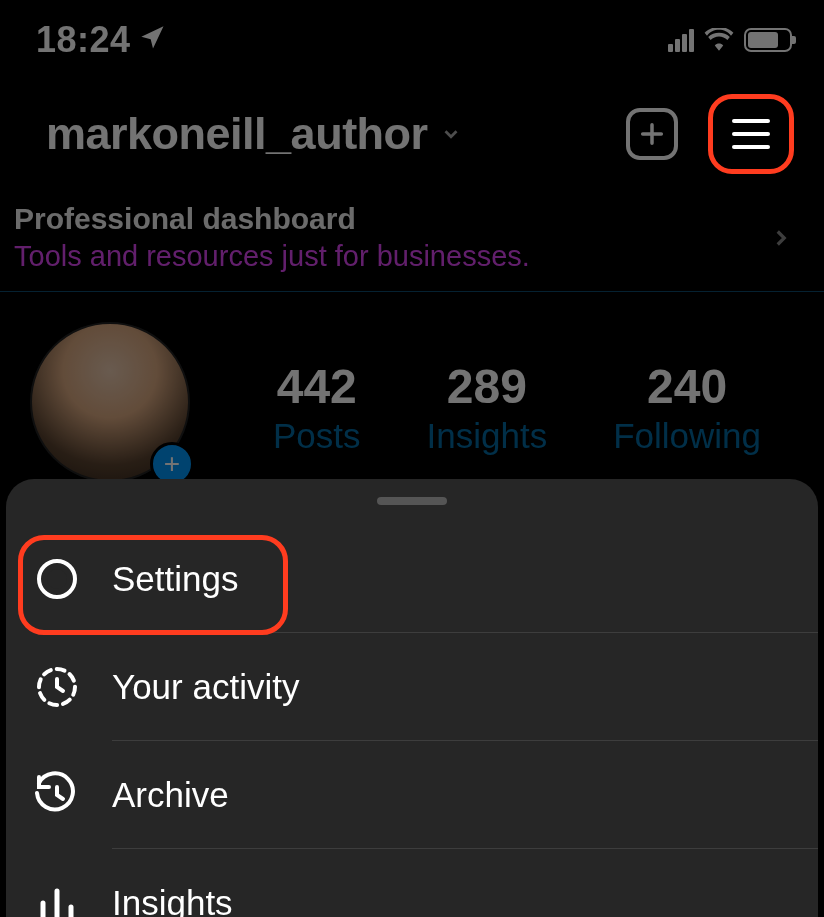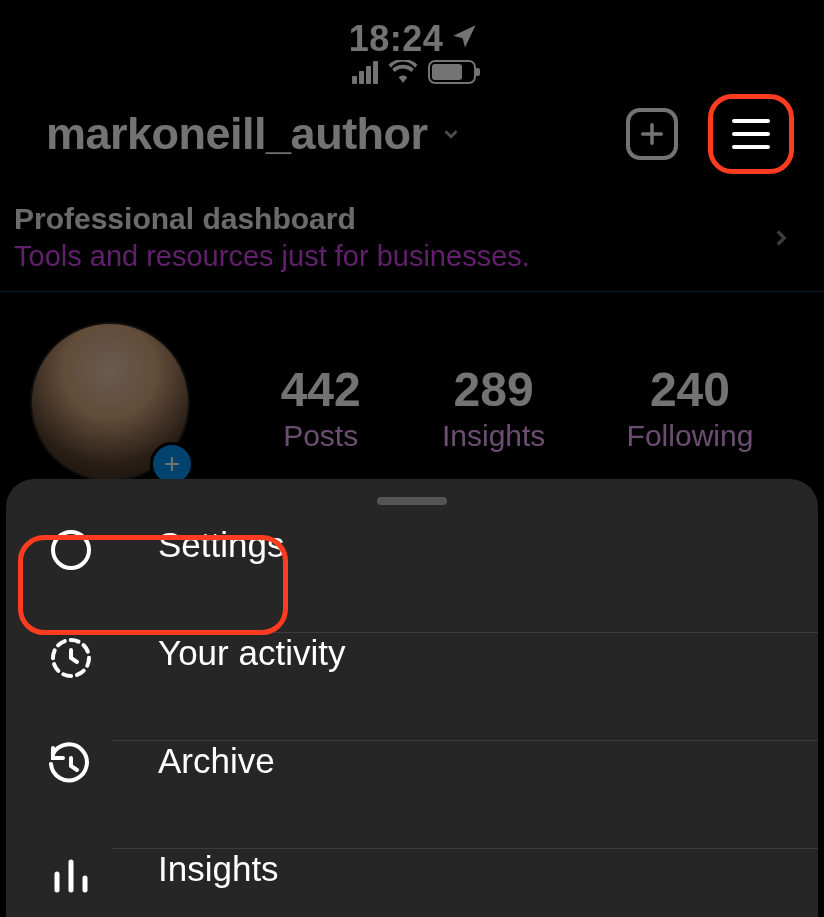--- a/index.html
+++ b/index.html
@@ -32,21 +32,20 @@
       pointer-events: none;
     }
 
     
     .status-bar {
       display: flex;
       justify-content: space-between;
       align-items: center;
       padding: 18px 32px 8px 36px;
       height: 70px;
-      flex-direction: column;
     }
     .status-left {
       display: flex;
       align-items: center;
       gap: 8px;
     }
     .status-time {
       font-size: 36px;
       font-weight: 700;
       letter-spacing: 0.5px;
@@ -213,22 +212,22 @@
       display: flex;
       flex: 1;
       justify-content: space-around;
       text-align: center;
     }
     .stat-num {
       font-size: 48px;
       font-weight: 700;
     }
     .stat-label {
-      font-size: 30px;
-      color: #f0abfc;
+      font-size: 35px;
+      color: #0369a1;
       margin-top: 2px;
     }
 
     
     .sheet {
       position: absolute;
       left: 6px;
       right: 6px;
       top: 479px;
       bottom: 0;
@@ -239,25 +238,24 @@
     }
     .grabber {
       width: 70px;
       height: 8px;
       background: #555;
       border-radius: 4px;
       margin: 18px auto 20px auto;
     }
     .menu-item {
       display: flex;
-      align-items: flex-start;
-      padding: 0 40px;
+      align-items: center;
+      padding: 0 26px;
       height: 108px;
       position: relative;
-      gap: 32px;
     }
     .menu-icon {
       width: 50px;
       height: 50px;
       display:flex;
       align-items:center;
       justify-content:center;
       flex-shrink: 0;
     }
     .menu-label {

